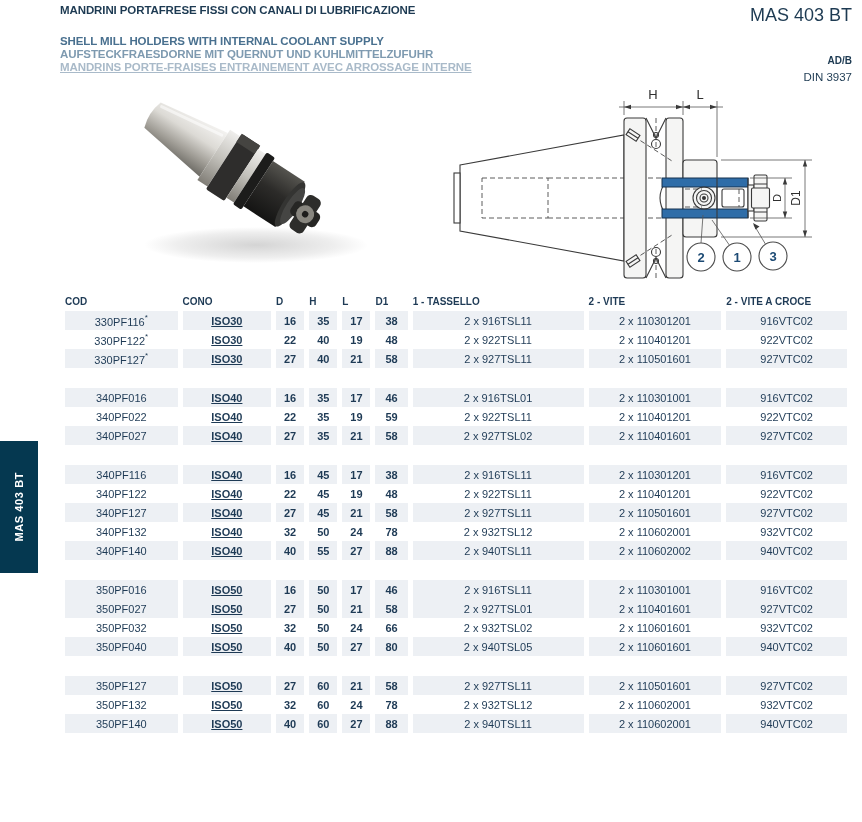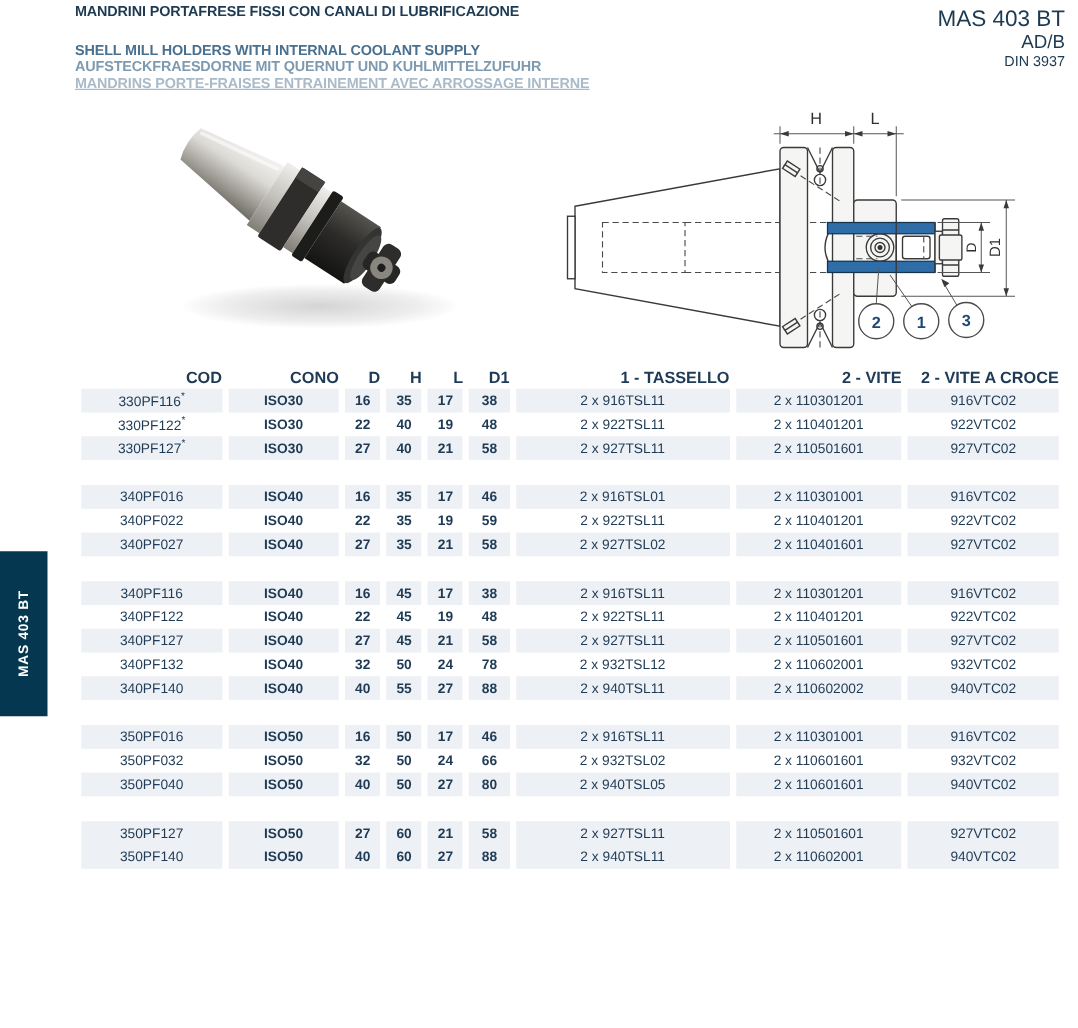--- a/index.html
+++ b/index.html
@@ -6,38 +6,38 @@
   body{
     width:862px;height:822px;position:relative;background:#ffffff;
     font-family:"Liberation Sans",sans-serif;overflow:hidden;
   }
   
   .hdr-left{position:absolute;left:60px;top:4px;}
   .hdr-left div{font-size:11.5px;font-weight:bold;line-height:13px;letter-spacing:-0.1px;white-space:nowrap;}
   .t1{color:#1d3a52;} .t2{color:#49708f;margin-top:18px;} .t3{color:#7e9ab0;} .t4{color:#a9bac9;text-decoration:underline;}
   .hdr-right{position:absolute;right:10px;top:5px;text-align:right;color:#1d3a52;}
   .hdr-right .std{font-size:18px;line-height:20px;font-weight:500;}
-  .hdr-right .typ{font-size:15px;line-height:18px;font-weight:400;}
+  .hdr-right .typ{font-size:10px;line-height:18px;font-weight:700;margin-top:27px;}
   .hdr-right .din{font-size:11.5px;line-height:14px;font-weight:400;}
   
   .photo{position:absolute;left:128px;top:93px;width:262px;height:184px;}
   .diagram{position:absolute;left:440px;top:85px;width:420px;height:200px;}
   
   .side-tab{position:absolute;left:0;top:441px;width:38px;height:132px;background:#053850;
     display:flex;align-items:center;justify-content:center;}
   .side-tab span{writing-mode:vertical-rl;transform:rotate(180deg);color:#ffffff;
     font-weight:bold;font-size:11px;letter-spacing:0.6px;white-space:nowrap;}
   
   .tbl-wrap{position:absolute;left:60px;top:291px;width:792px;}
   table{width:100%;border-collapse:separate;border-spacing:5px 0;table-layout:fixed;}
-  th{color:#1e3a55;font-weight:bold;font-size:13px;height:20px;padding:0;text-align:right;white-space:nowrap;}
+  th{color:#1e3a55;font-weight:bold;font-size:10px;height:20px;padding:0;text-align:left;white-space:nowrap;}
   td{font-size:11px;color:#1e3a55;text-align:center;height:19px;padding:0;white-space:nowrap;}
   tr.shade td{background:#edf0f4;}
   tr.gap td{height:20px;background:transparent;}
-  td.cono{font-weight:bold;}
+  td.cono{font-weight:bold;text-decoration:underline;}
   td.num{font-weight:bold;}
   td.cod sup{font-size:8px;position:relative;top:-1px;}
   
   .ln{stroke:#3a3a3a;stroke-width:1.1;fill:none;}
   .fl{fill:#f5f5f4;stroke:#3a3a3a;stroke-width:1.1;}
   .wh{fill:#ffffff;stroke:#3a3a3a;stroke-width:1.1;}
   .dash{stroke:#4a4a4a;stroke-width:0.9;fill:none;stroke-dasharray:5 3;}
   .thin{stroke:#555;stroke-width:0.8;fill:none;}
   .arr{fill:#3a3a3a;}
   .dimtxt{fill:#2f2f2f;font-family:"Liberation Sans",sans-serif;}
@@ -367,20 +367,31 @@
           <td class="cod">350PF016</td>
           <td class="cono">ISO50</td>
           <td class="num">16</td>
           <td class="num">50</td>
           <td class="num">17</td>
           <td class="num">46</td>
           <td class="">2 x 916TSL11</td>
           <td class="">2 x 110301001</td>
           <td class="">916VTC02</td>
         </tr>
+        <tr class="shade">
+          <td class="cod">350PF027</td>
+          <td class="cono">ISO50</td>
+          <td class="num">27</td>
+          <td class="num">50</td>
+          <td class="num">21</td>
+          <td class="num">58</td>
+          <td class="">2 x 927TSL01</td>
+          <td class="">2 x 110401601</td>
+          <td class="">927VTC02</td>
+        </tr>
         <tr class="">
           <td class="cod">350PF032</td>
           <td class="cono">ISO50</td>
           <td class="num">32</td>
           <td class="num">50</td>
           <td class="num">24</td>
           <td class="num">66</td>
           <td class="">2 x 932TSL02</td>
           <td class="">2 x 110601601</td>
           <td class="">932VTC02</td>
@@ -403,20 +414,31 @@
           <td class="cod">350PF127</td>
           <td class="cono">ISO50</td>
           <td class="num">27</td>
           <td class="num">60</td>
           <td class="num">21</td>
           <td class="num">58</td>
           <td class="">2 x 927TSL11</td>
           <td class="">2 x 110501601</td>
           <td class="">927VTC02</td>
         </tr>
+        <tr class="">
+          <td class="cod">350PF132</td>
+          <td class="cono">ISO50</td>
+          <td class="num">32</td>
+          <td class="num">60</td>
+          <td class="num">24</td>
+          <td class="num">78</td>
+          <td class="">2 x 932TSL12</td>
+          <td class="">2 x 110602001</td>
+          <td class="">932VTC02</td>
+        </tr>
         <tr class="shade">
           <td class="cod">350PF140</td>
           <td class="cono">ISO50</td>
           <td class="num">40</td>
           <td class="num">60</td>
           <td class="num">27</td>
           <td class="num">88</td>
           <td class="">2 x 940TSL11</td>
           <td class="">2 x 110602001</td>
           <td class="">940VTC02</td>

